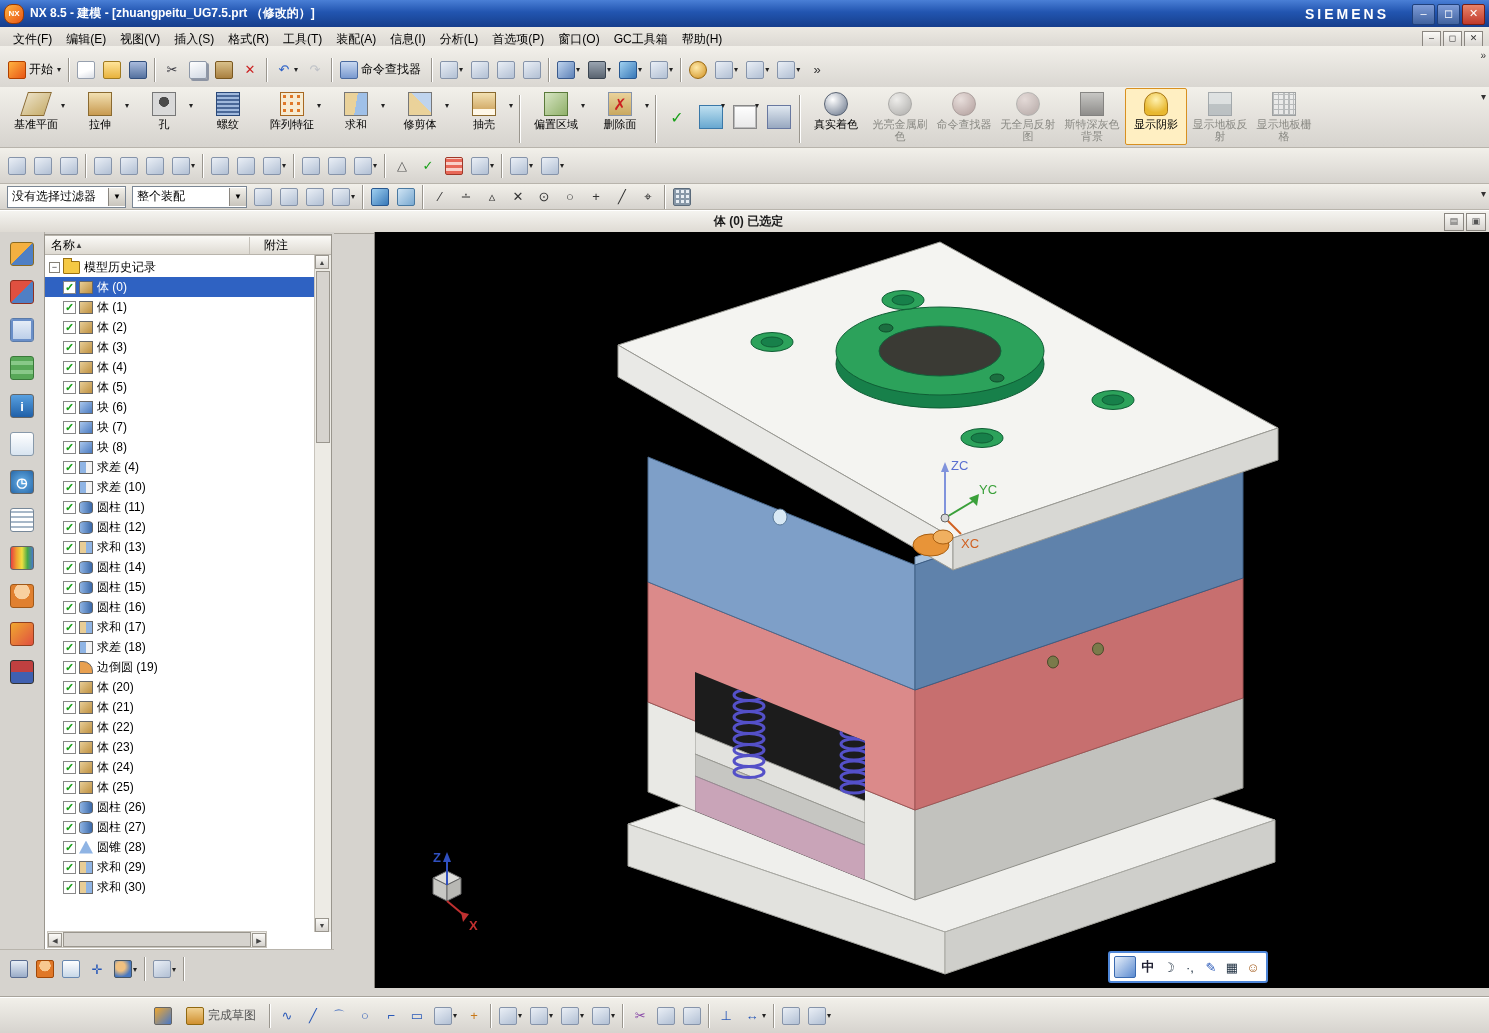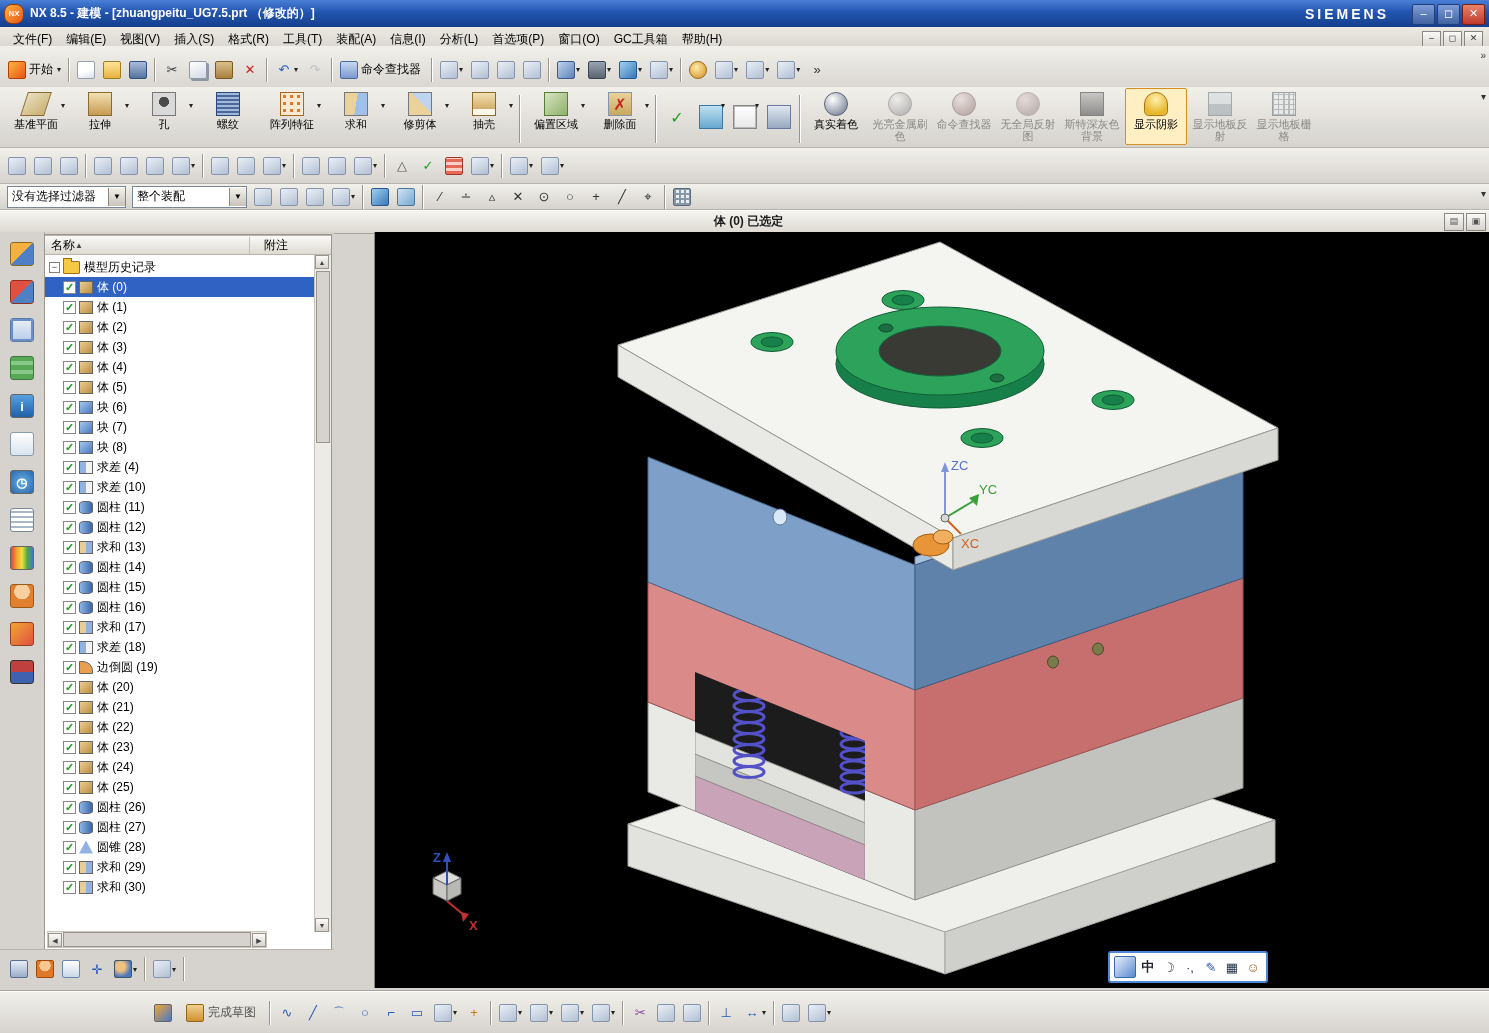--- a/index.html
+++ b/index.html
@@ -84,21 +84,21 @@
   .sarrow{width:14px;height:14px;background:linear-gradient(#FBFAF7,#D6D3CE);border:1px solid #9A968E;font-size:7px;line-height:13px;text-align:center;color:#444;box-sizing:border-box;}
   .vthumb{position:absolute;left:1px;right:1px;top:16px;height:170px;background:#D6D3CE;border:1px solid #9A968E;}
   .hthumb{flex:1;height:13px;background:#D6D3CE;border:1px solid #9A968E;margin:0 1px;}
   #snapshotbar{position:absolute;left:0;bottom:0;height:38px;right:0;border-top:1px solid #B8B4AC;display:flex;align-items:center;padding-left:6px;}
   
   #viewport{flex:1;position:relative;background:#000;border-left:1px solid #8A8680;overflow:hidden;margin-left:40px;}
   #imebar{position:absolute;left:733px;top:719px;height:28px;background:#FFF;border:2px solid #4E86D8;border-radius:3px;display:flex;align-items:center;padding:0 4px;gap:3px;}
   .ime-item{min-width:18px;height:20px;display:flex;align-items:center;justify-content:center;font-size:13px;color:#223;}
   .ime-logo{width:20px;height:20px;background:linear-gradient(135deg,#E8F0FA,#5A8AD0);border:1px solid #3A6AB0;border-radius:2px;}
   
-  #sketchbar{position:absolute;left:0;bottom:0;right:0;height:42px;background:linear-gradient(#F2F0EA,#D6D3CE);border-top:1px solid #FFF;box-shadow:0 -1px 0 #A8A49C;display:flex;align-items:center;padding-left:150px;box-sizing:border-box;}
+  #sketchbar{position:absolute;left:0;bottom:0;right:0;height:36px;background:linear-gradient(#F2F0EA,#D6D3CE);border-top:1px solid #FFF;box-shadow:0 -1px 0 #A8A49C;display:flex;align-items:center;padding-left:150px;box-sizing:border-box;}
   .finish-btn{display:inline-flex;align-items:center;gap:4px;padding:2px 6px;margin:0 4px;color:#555;}
 </style>
 </head>
 <body>
 
 <div id="app">
 
   <div class="titlebar">
     <span class="nx-logo">NX</span>
     <span class="title-text">NX 8.5 - 建模 - [zhuangpeitu_UG7.5.prt （修改的）]</span>

